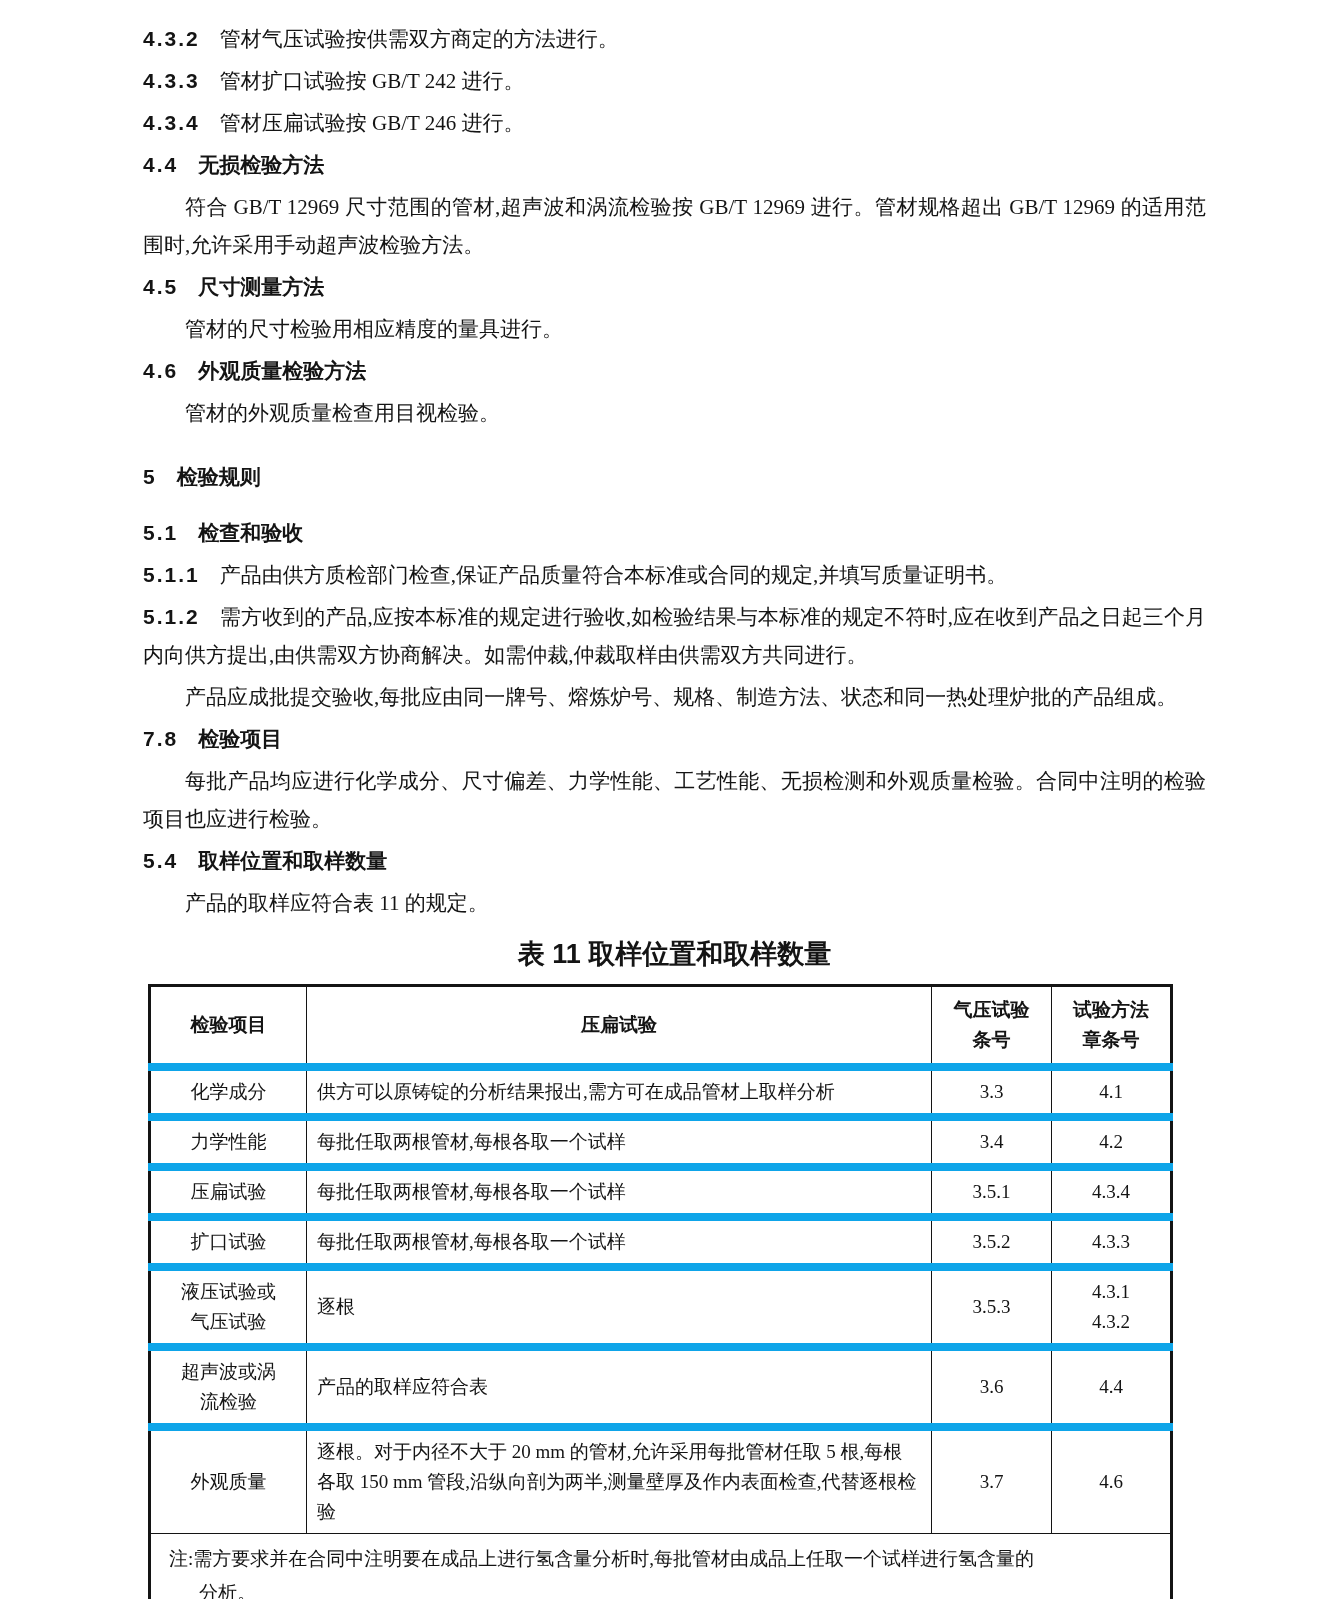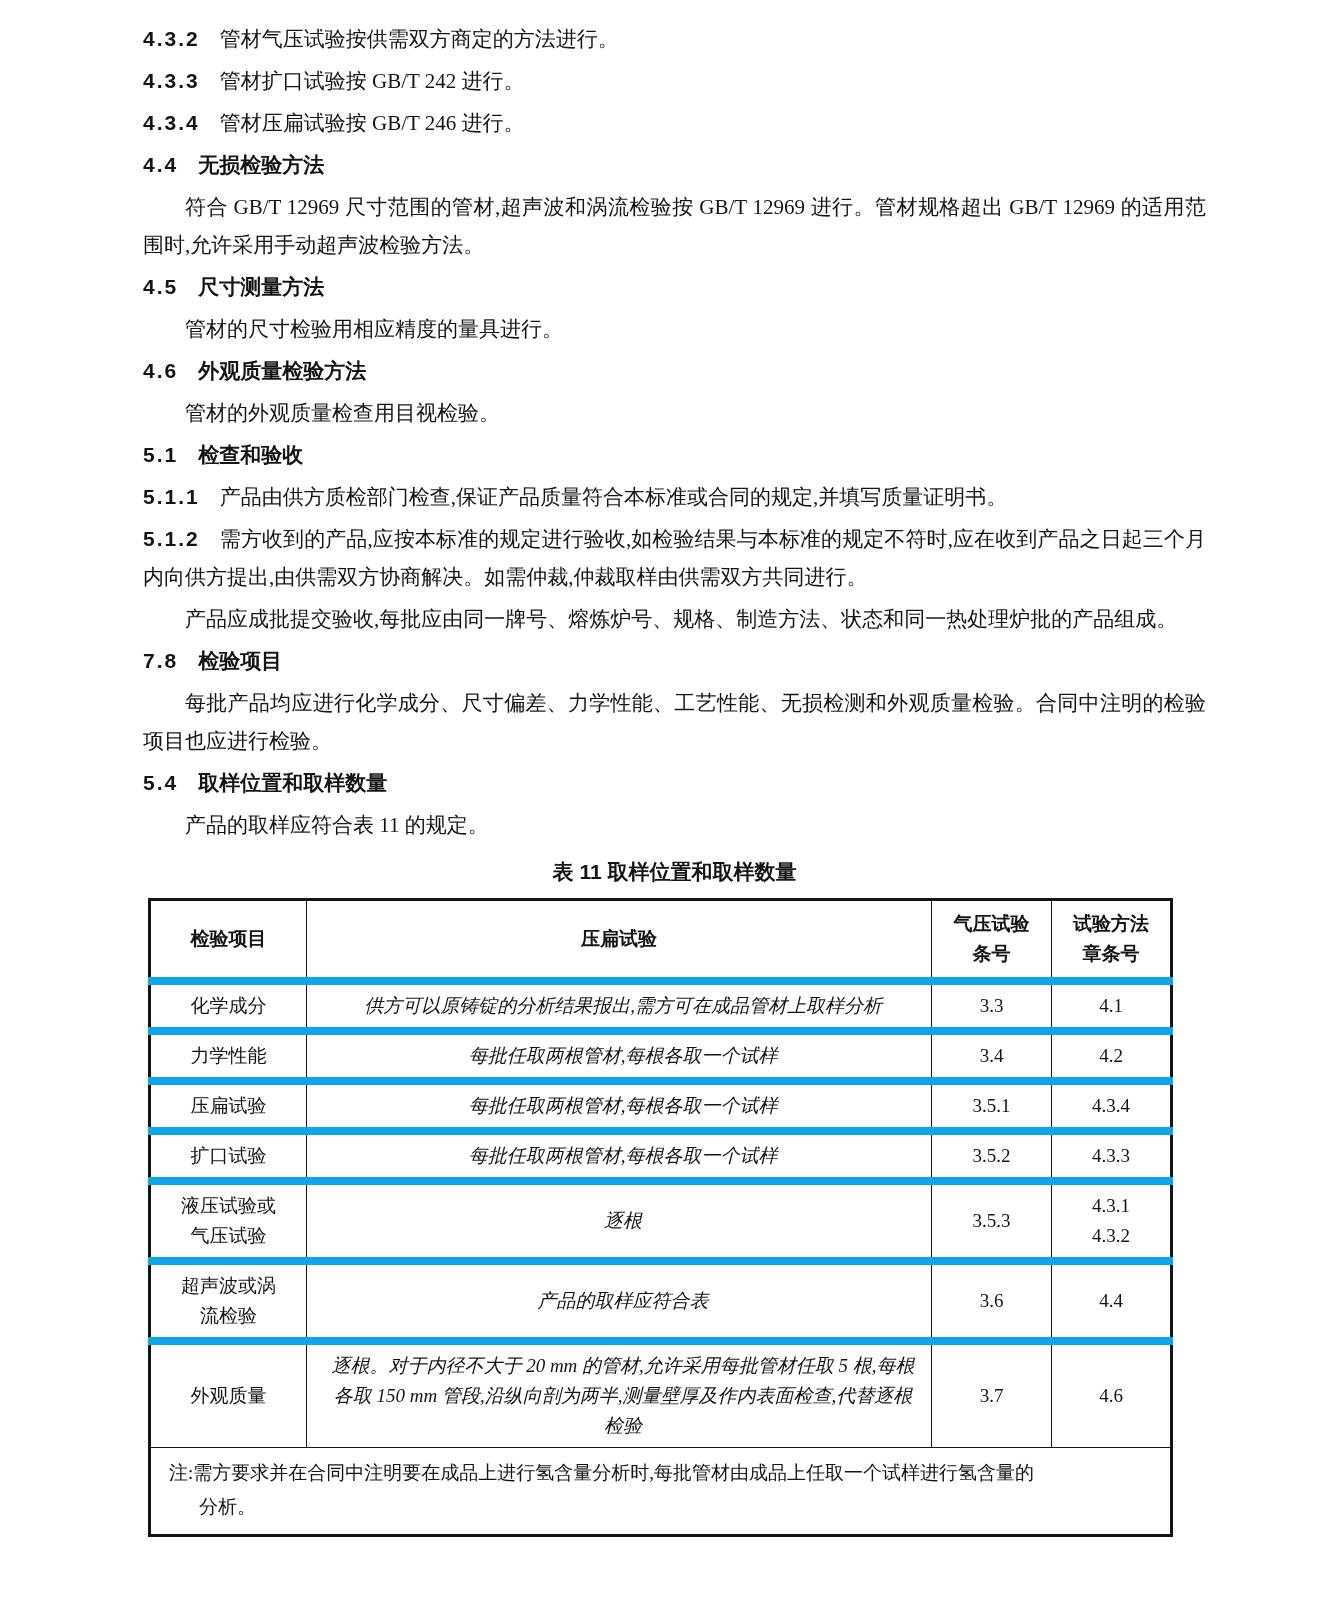--- a/index.html
+++ b/index.html
@@ -30,21 +30,21 @@
     font-weight:bold;
     font-family:"Liberation Sans","DejaVu Sans",sans-serif;
   }
   .blk.chapter{margin-top:26px;margin-bottom:18px;}
   .blk.indent{text-indent:2em;}
   
   .tbl-title{
     text-align:center;
     font-weight:bold;
     font-family:"Liberation Sans","DejaVu Sans",sans-serif;
-    font-size:21px;
+    font-size:27px;
     margin:14px 0 12px 0;
   }
   table.sample{
     border-collapse:collapse;
     table-layout:fixed;
     width:1022px;
     margin-left:5px;
     border:3px solid #141414;
     font-size:19px;
   }
@@ -60,21 +60,21 @@
     height:60px;
   }
   table.sample td{
     border:1px solid #141414;
     vertical-align:middle;
     line-height:30px;
     padding:6px 6px;
     white-space:pre-line;
   }
   table.sample td.c{text-align:center;}
-  table.sample td.rule{text-align:center;padding-left:18px;padding-right:10px;font-style:italic;}
+  table.sample td.rule{text-align:left;padding-left:10px;padding-right:10px;}
   table.sample tr.sep-thick td{border-top:8px solid #0ea5e9;}
   table.sample td.note-cell{
     border:1px solid #141414;
     text-align:left;
     line-height:34px;
     padding:8px 20px 10px 48px;
     text-indent:-30px;
     white-space:pre-line;
   }
 </style>
@@ -96,20 +96,21 @@
   <p class="blk indent"><span class="txt">符合 GB/T 12969 尺寸范围的管材,超声波和涡流检验按 GB/T 12969 进行。管材规格超出 GB/T 12969 的适用范围时,允许采用手动超声波检验方法。</span></p>
 
   <p class="blk bold"><span class="num">4.5</span><span class="txt">尺寸测量方法</span></p>
 
   <p class="blk indent"><span class="txt">管材的尺寸检验用相应精度的量具进行。</span></p>
 
   <p class="blk bold"><span class="num">4.6</span><span class="txt">外观质量检验方法</span></p>
 
   <p class="blk indent"><span class="txt">管材的外观质量检查用目视检验。</span></p>
 
+  <p class="blk bold chapter"><span class="num">5</span><span class="txt">检验规则</span></p>
 
   <p class="blk bold"><span class="num">5.1</span><span class="txt">检查和验收</span></p>
 
   <p class="blk"><span class="num">5.1.1</span><span class="txt">产品由供方质检部门检查,保证产品质量符合本标准或合同的规定,并填写质量证明书。</span></p>
 
   <p class="blk"><span class="num">5.1.2</span><span class="txt">需方收到的产品,应按本标准的规定进行验收,如检验结果与本标准的规定不符时,应在收到产品之日起三个月内向供方提出,由供需双方协商解决。如需仲裁,仲裁取样由供需双方共同进行。</span></p>
 
 
   <p class="blk indent"><span class="txt">产品应成批提交验收,每批应由同一牌号、熔炼炉号、规格、制造方法、状态和同一热处理炉批的产品组成。</span></p>
 

